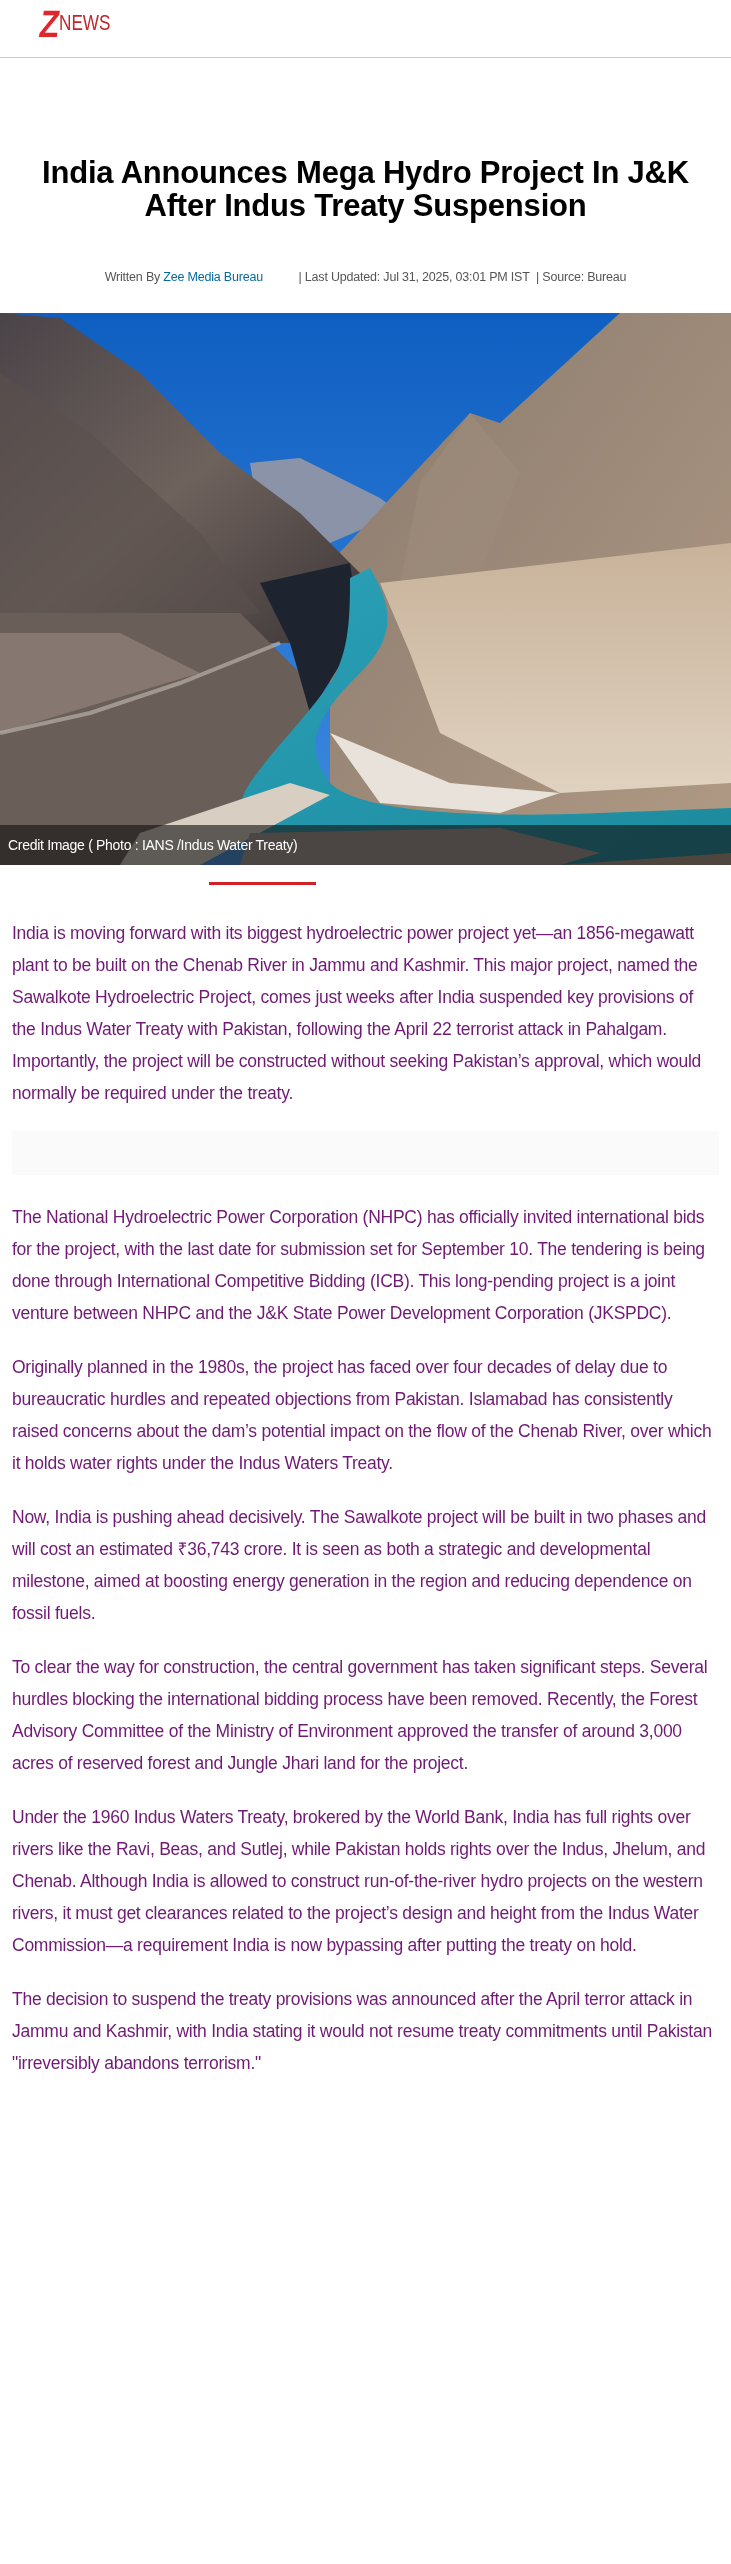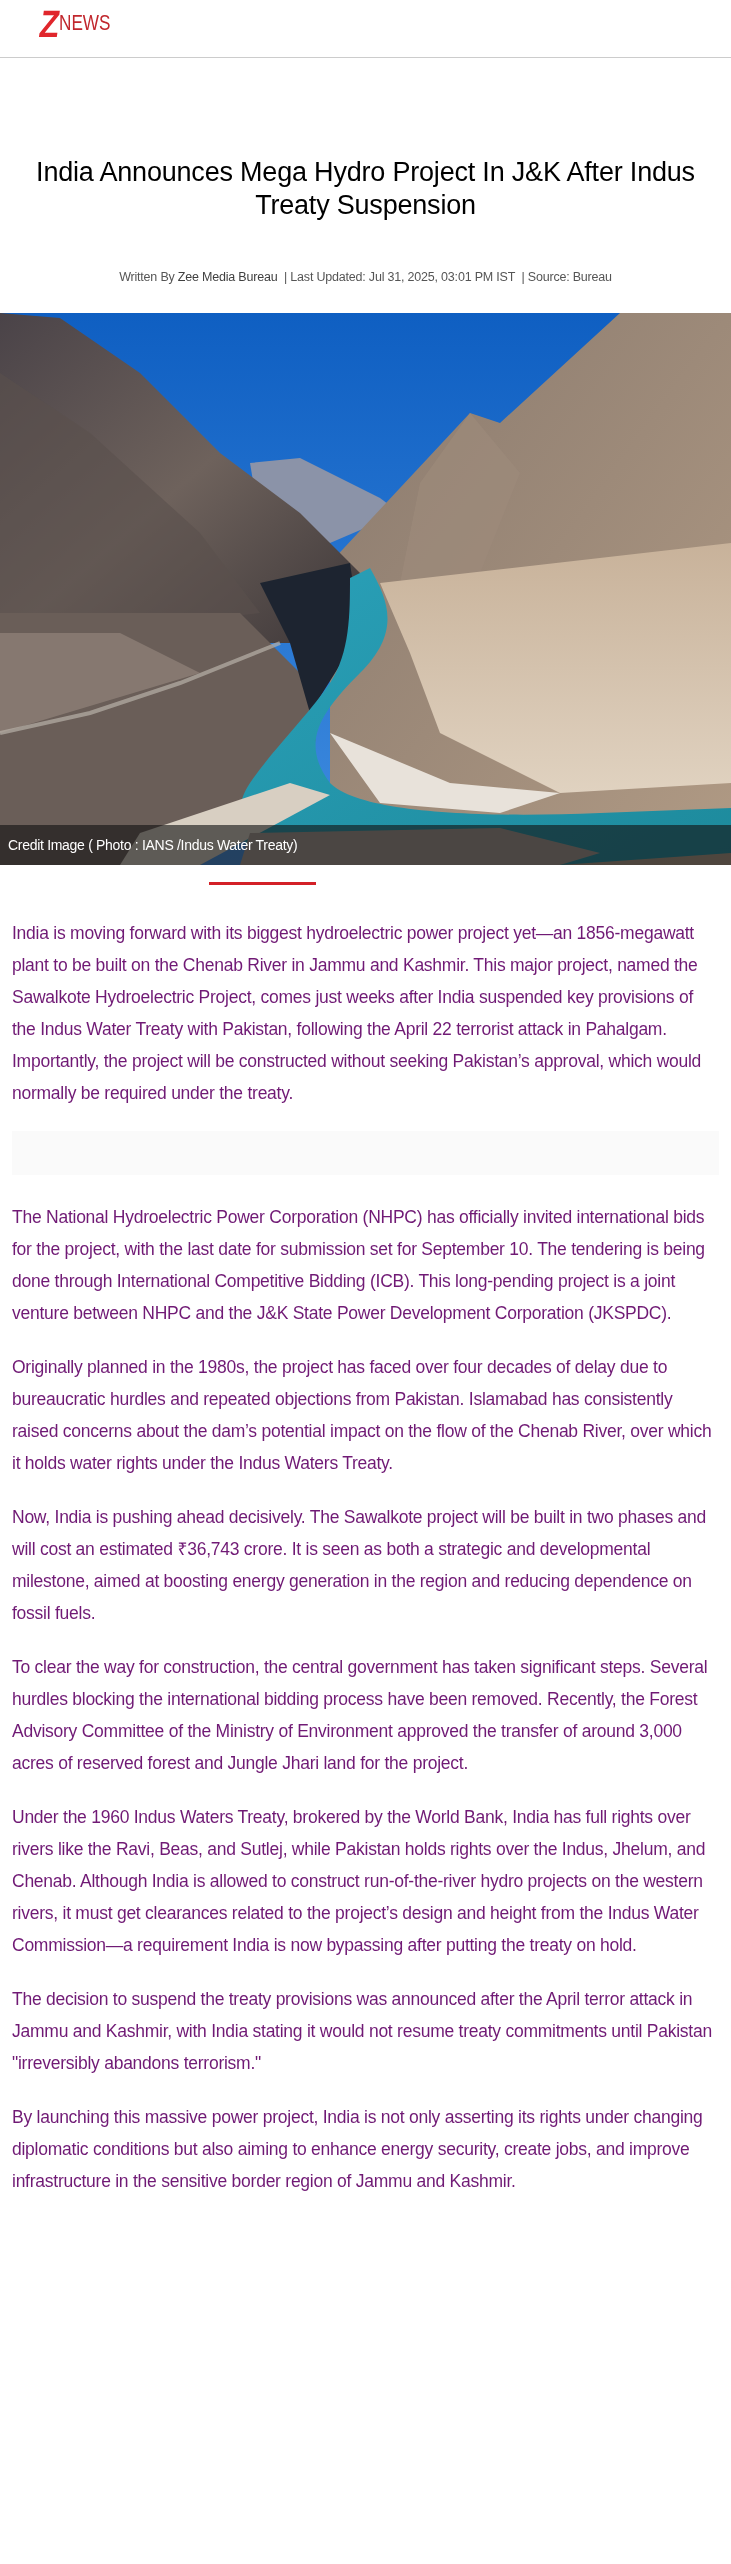--- a/index.html
+++ b/index.html
@@ -22,27 +22,27 @@
       margin-right: -2px;
     }
     .logo-news {
       color: #c1272d; font-size: 22px; line-height: 22px;
       transform: scaleX(0.78); transform-origin: left bottom; display: inline-block;
       margin-bottom: 6px;
     }
 
     .article-header { padding: 98px 30px 0 30px; text-align: center; }
     .title {
-      font-size: 27px; font-weight: normal; line-height: 33px; color: #000;
+      font-size: 31px; font-weight: bold; line-height: 33px; color: #000;
       letter-spacing: -0.2px;
     }
     .byline {
       margin-top: 48px; font-size: 12.5px; color: #555; letter-spacing: -0.2px;
     }
-    .byline .author { color: #404040; }
+    .byline .author { color: #0369a1; }
 
     .hero {
       position: relative; margin-top: 29px; width: 731px; height: 552px; overflow: hidden;
       background: #1a66c4;
     }
     .hero svg { display: block; }
     .caption {
       position: absolute; left: 0; right: 0; bottom: 0; height: 40px;
       background: rgba(20,20,20,0.62); color: #fff; font-size: 14px;
       padding: 12px 16px 0 8px; letter-spacing: -0.3px;
@@ -68,21 +68,21 @@
 <header class="site-header">
   <a class="logo">
     <span class="logo-z">Z</span>
     <span class="logo-news">NEWS</span>
   </a>
 </header>
 
 <section class="article-header">
   <h1 class="title">India Announces Mega Hydro Project In J&amp;K After Indus Treaty Suspension</h1>
   <div class="byline">
-    <span>Written By </span><a class="author">Zee Media Bureau</a><span style="white-space:pre;">  | Last Updated: Jul 31, 2025, 03:01 PM IST  | Source: Bureau</span>
+    <span>Written By </span><a class="author">Zee Media Bureau</a><span style="white-space:pre;padding-left:29px;">  | Last Updated: Jul 31, 2025, 03:01 PM IST  | Source: Bureau</span>
   </div>
 </section>
 
 <figure class="hero">
   <svg width="731" height="552" viewBox="0 0 731 552">
     <defs>
       <linearGradient id="sky" x1="0" y1="0" x2="0" y2="1">
         <stop offset="0" stop-color="#0f5fc2"></stop>
         <stop offset="1" stop-color="#3f8ce0"></stop>
       </linearGradient>
@@ -137,15 +137,14 @@
 
 <article class="article-body">
   <p>India is moving forward with its biggest hydroelectric power project yet—an 1856-megawatt plant to be built on the Chenab River in Jammu and Kashmir. This major project, named the Sawalkote Hydroelectric Project, comes just weeks after India suspended key provisions of the Indus Water Treaty with Pakistan, following the April 22 terrorist attack in Pahalgam. Importantly, the project will be constructed without seeking Pakistan’s approval, which would normally be required under the treaty.</p>
   <div class="ad-slot"></div>
   <p>The National Hydroelectric Power Corporation (NHPC) has officially invited international bids for the project, with the last date for submission set for September 10. The tendering is being done through International Competitive Bidding (ICB). This long-pending project is a joint venture between NHPC and the J&amp;K State Power Development Corporation (JKSPDC).</p>
   <p>Originally planned in the 1980s, the project has faced over four decades of delay due to bureaucratic hurdles and repeated objections from Pakistan. Islamabad has consistently raised concerns about the dam’s potential impact on the flow of the Chenab River, over which it holds water rights under the Indus Waters Treaty.</p>
   <p>Now, India is pushing ahead decisively. The Sawalkote project will be built in two phases and will cost an estimated ₹36,743 crore. It is seen as both a strategic and developmental milestone, aimed at boosting energy generation in the region and reducing dependence on fossil fuels.</p>
   <p>To clear the way for construction, the central government has taken significant steps. Several hurdles blocking the international bidding process have been removed. Recently, the Forest Advisory Committee of the Ministry of Environment approved the transfer of around 3,000 acres of reserved forest and Jungle Jhari land for the project.</p>
   <p>Under the 1960 Indus Waters Treaty, brokered by the World Bank, India has full rights over rivers like the Ravi, Beas, and Sutlej, while Pakistan holds rights over the Indus, Jhelum, and Chenab. Although India is allowed to construct run-of-the-river hydro projects on the western rivers, it must get clearances related to the project’s design and height from the Indus Water Commission—a requirement India is now bypassing after putting the treaty on hold.</p>
   <p>The decision to suspend the treaty provisions was announced after the April terror attack in Jammu and Kashmir, with India stating it would not resume treaty commitments until Pakistan "irreversibly abandons terrorism."</p>
-  <p>By launching this massive power project, India is not only asserting its rights under changing diplomatic conditions but also aiming to enhance energy security, create jobs, and improve infrastructure in the sensitive border region of Jammu and Kashmir.</p>
   <div class="bottom-space"></div>
 </article>
 
 </body></html>

